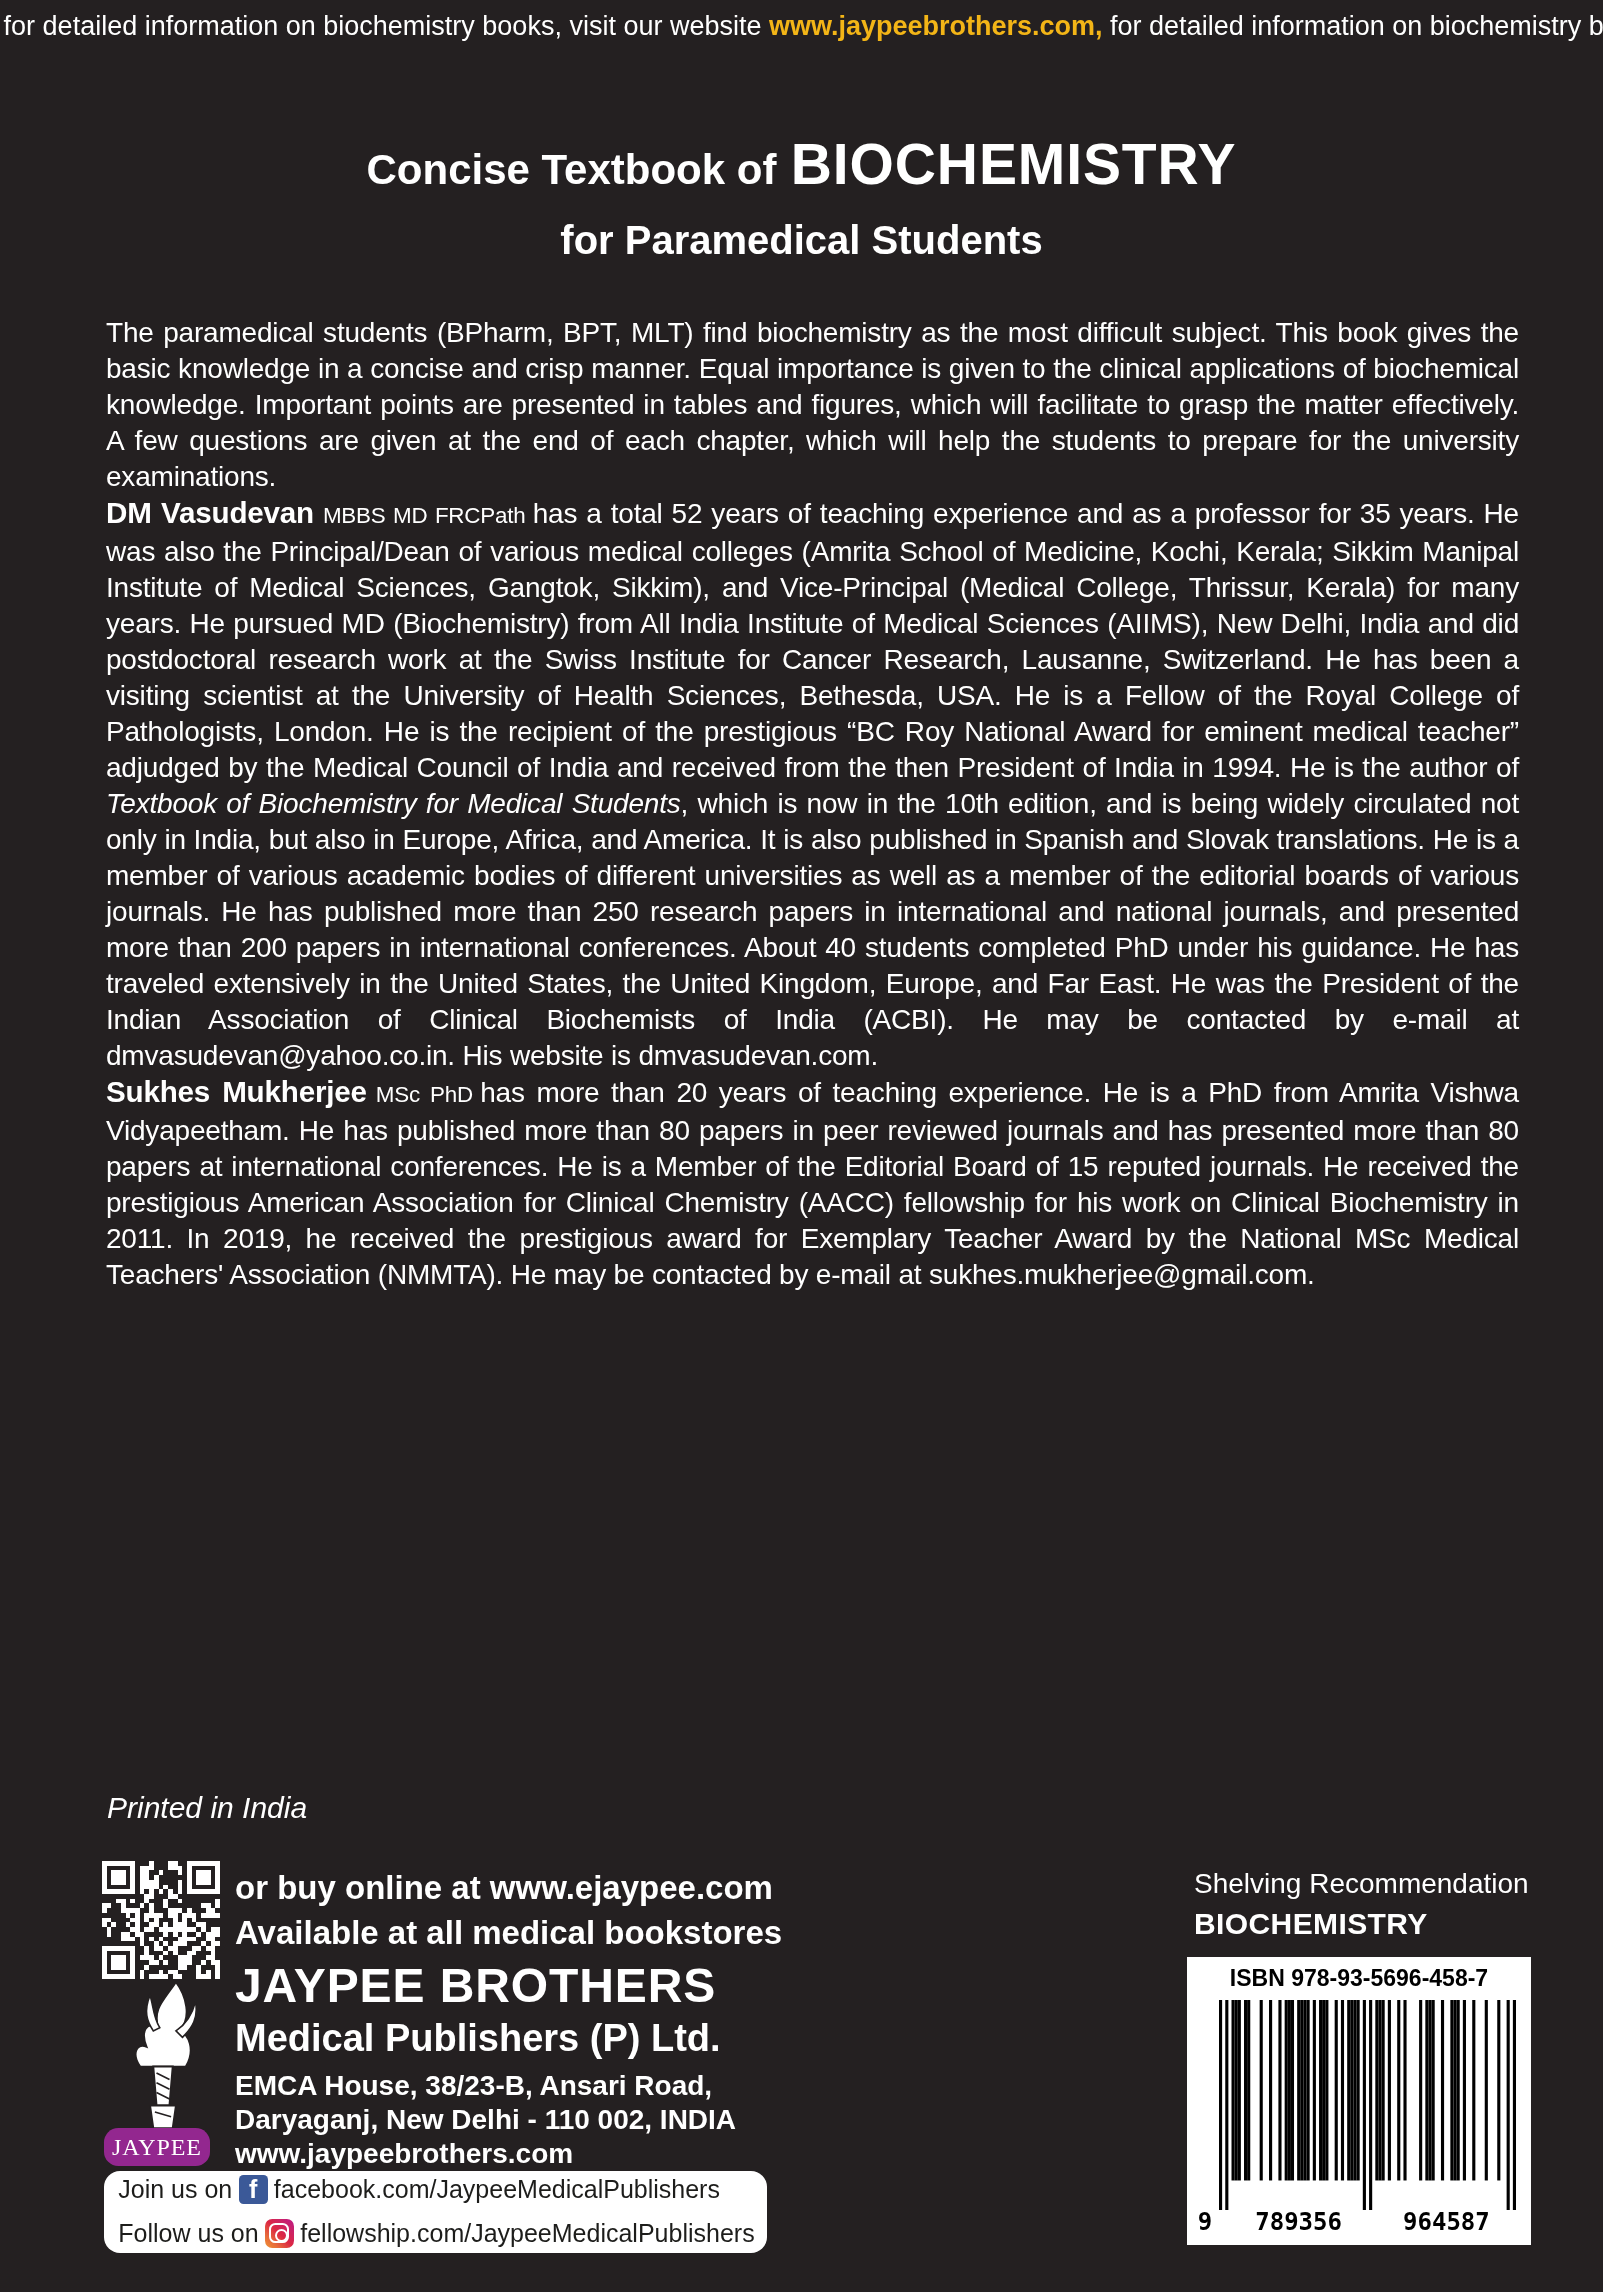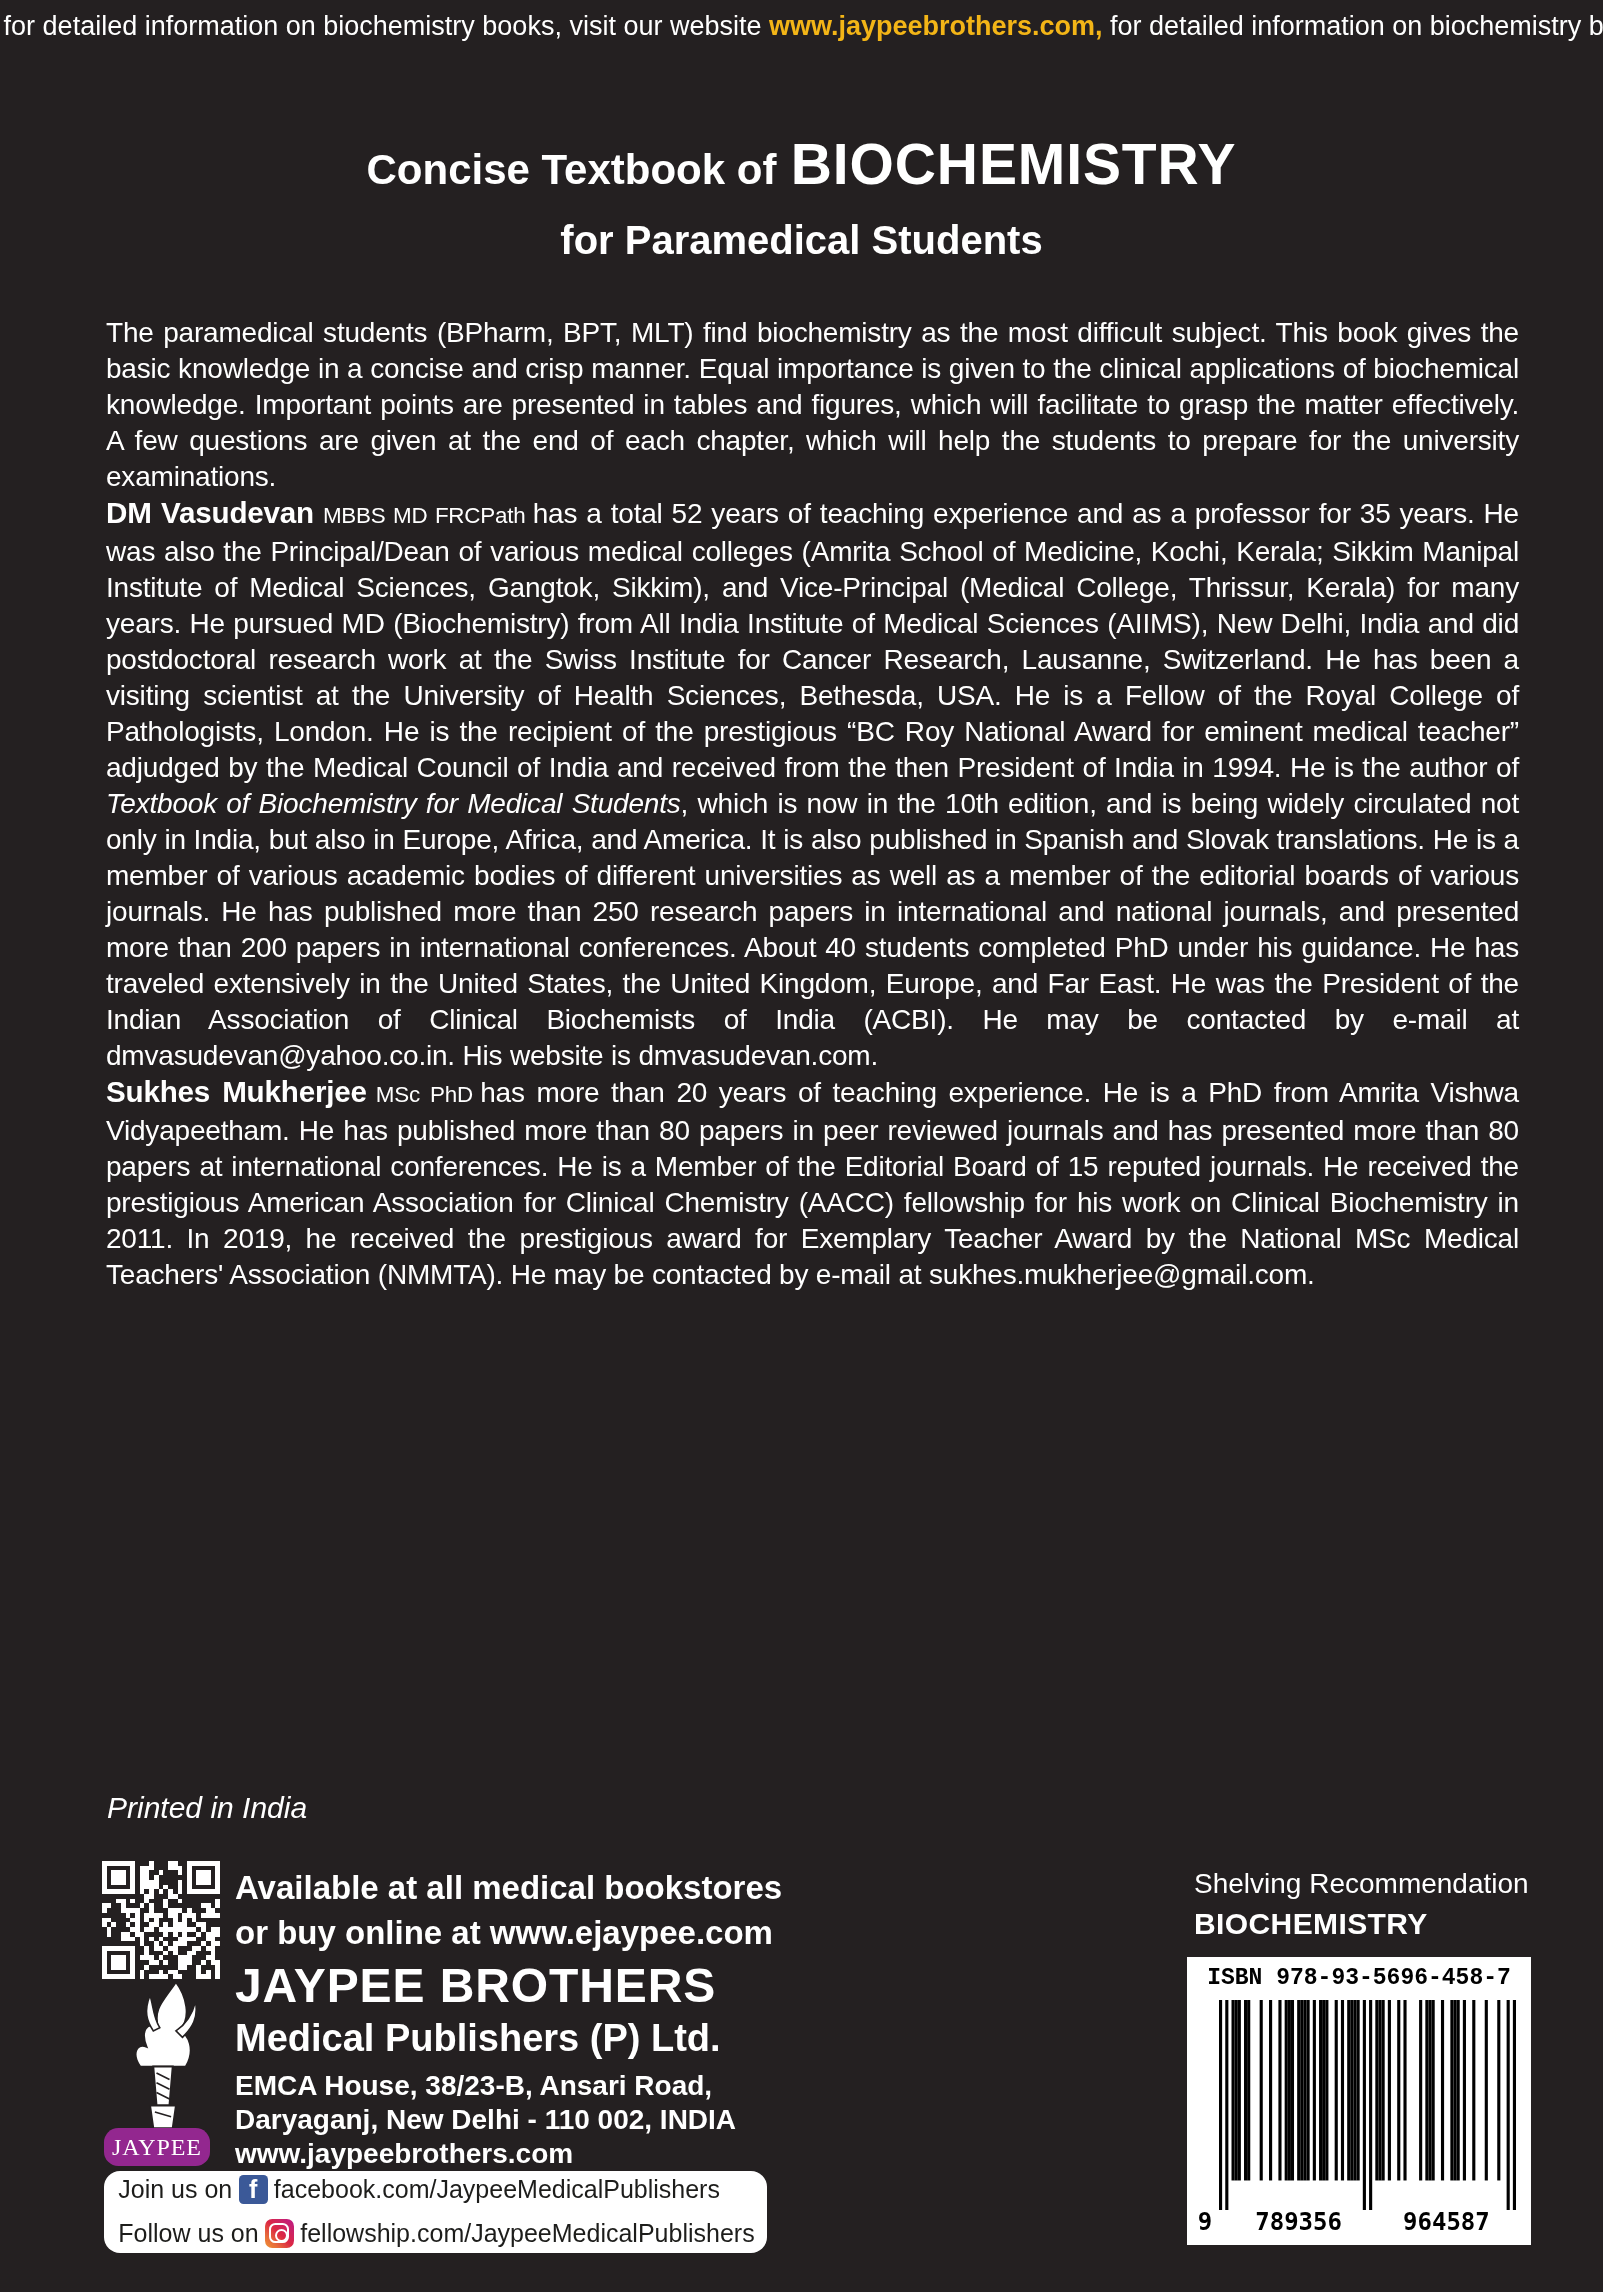--- a/index.html
+++ b/index.html
@@ -81,21 +81,21 @@
   
   .shelving { position:absolute; left:1194px; top:1868px; }
   .shelf-label { font-size:28px; }
   .shelf-cat   { font-size:30px; font-weight:bold; margin-top:7.2px; letter-spacing:0.4px; }
 
   .barcode-box {
     position:absolute; left:1187px; top:1957px; width:344px; height:288px;
     background:#ffffff; color:#000;
   }
   .isbn {
-    font-family:Liberation Mono, monospace; font-weight:bold; font-size:23px;
+    font-family:Liberation Sans, sans-serif; font-weight:bold; font-size:23px;
     text-align:center; margin-top:8px; letter-spacing:0px;
   }
   .bars { position:absolute; left:32px; top:43px; width:297px; height:210px; }
   .bc-digits {
     position:absolute; left:10.7px; right:10.7px; bottom:9px; display:flex; align-items:flex-end;
     font-family:"DejaVu Sans Mono", monospace; font-size:24px; font-weight:bold;
   }
   .bc-d-left  { width:27px; }
   .bc-d-mid   { flex:1; text-align:center; }
   .bc-d-right { flex:1; text-align:center; }
@@ -339,22 +339,22 @@
       <rect x="2" y="2" width="3" height="3" fill="#fff"></rect>
       <rect x="18" y="0" width="7" height="7" fill="#fff"></rect>
       <rect x="19" y="1" width="5" height="5" fill="#242021"></rect>
       <rect x="20" y="2" width="3" height="3" fill="#fff"></rect>
       <rect x="0" y="18" width="7" height="7" fill="#fff"></rect>
       <rect x="1" y="19" width="5" height="5" fill="#242021"></rect>
       <rect x="2" y="20" width="3" height="3" fill="#fff"></rect>
     </svg>
 
   <div class="avail">
+    <div>or buy online at www.ejaypee.com</div>
     <div>Available at all medical bookstores</div>
-    <div>or buy online at www.ejaypee.com</div>
   </div>
 
   <svg class="torch" viewBox="0 0 60 95">
     <g fill="#ffffff" stroke="#242021" stroke-width="1">
       <path d="M38 2 C30 14 24 18 27 30 C20 26 16 32 20 42 C13 39 11 47 16 54 L44 54 C50 44 46 34 40 32 C48 24 44 10 38 2 Z"></path>
       <path d="M22 10 C18 20 20 26 24 32 L28 30 C24 24 24 16 22 10 Z"></path>
       <path d="M50 14 C52 24 48 30 42 36 L38 32 C44 28 48 22 50 14 Z"></path>
     </g>
     <g fill="#ffffff" stroke="#242021" stroke-width="1.2">
       <path d="M24 54 L36 54 L34 78 L26 78 Z"></path>

